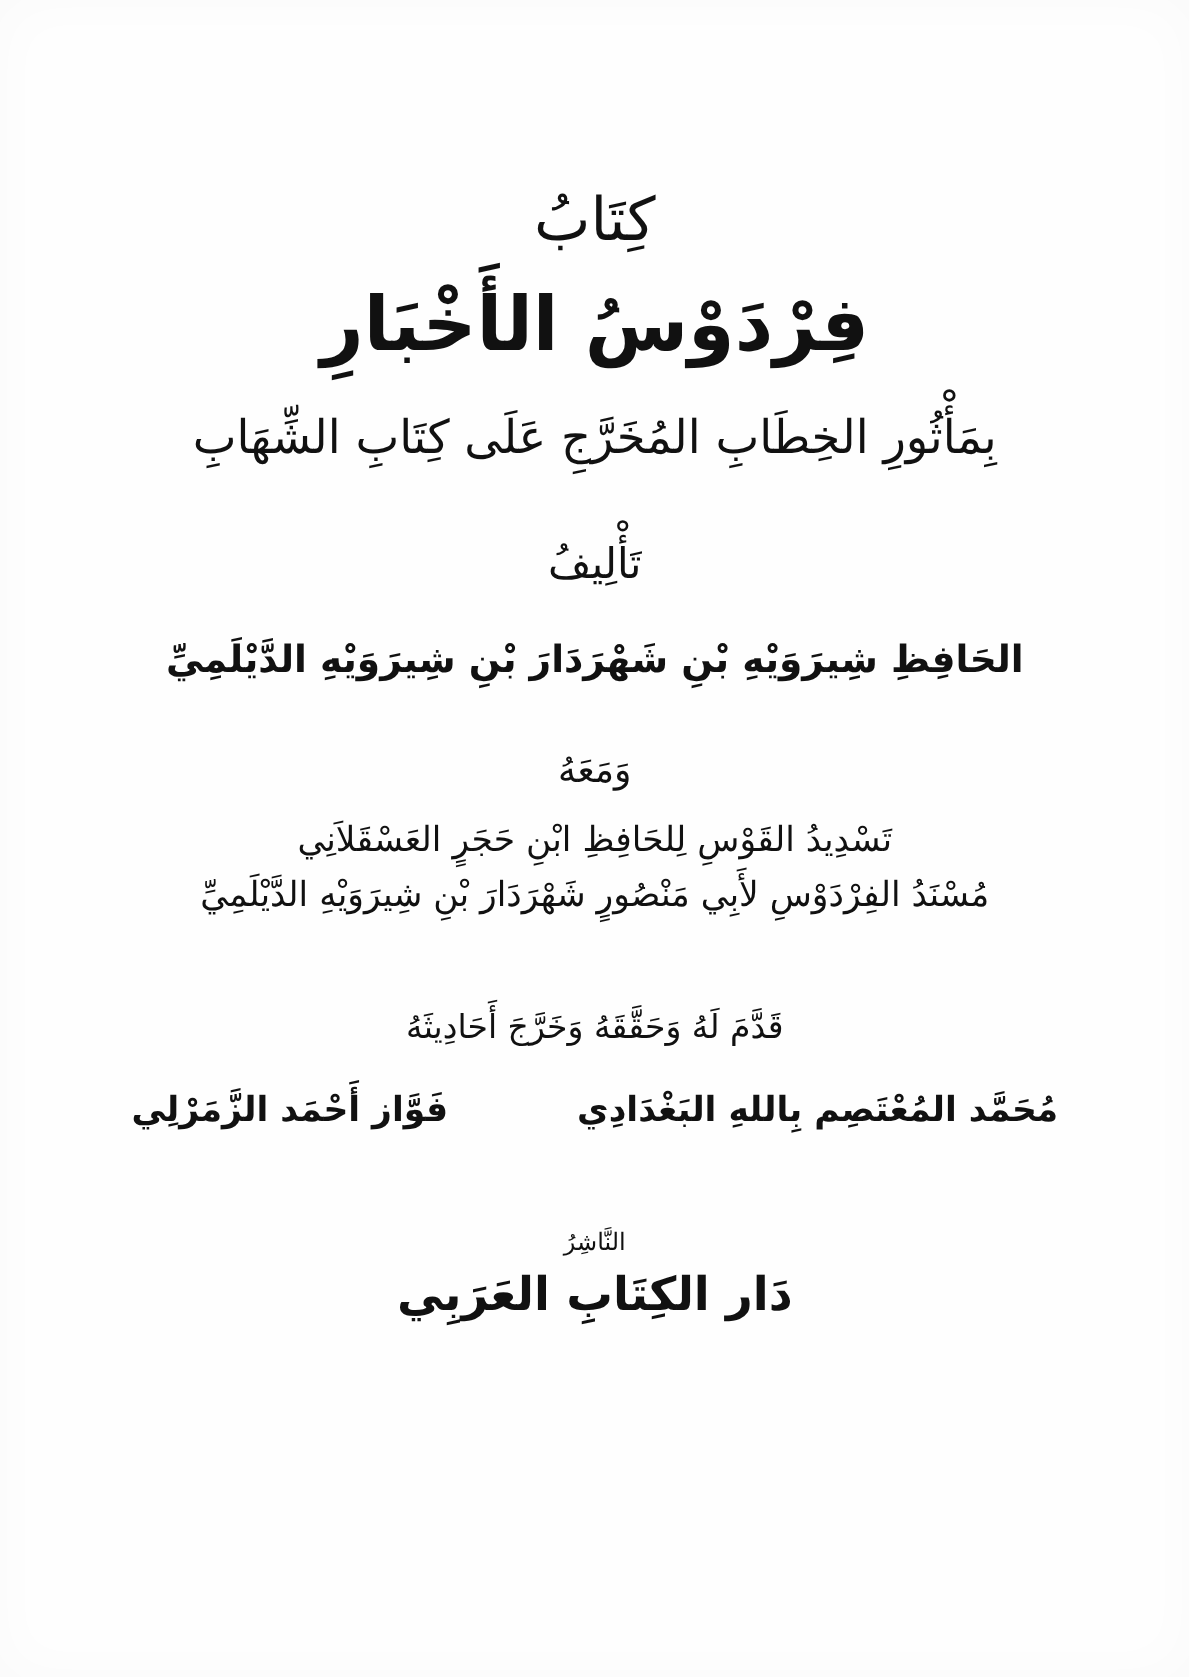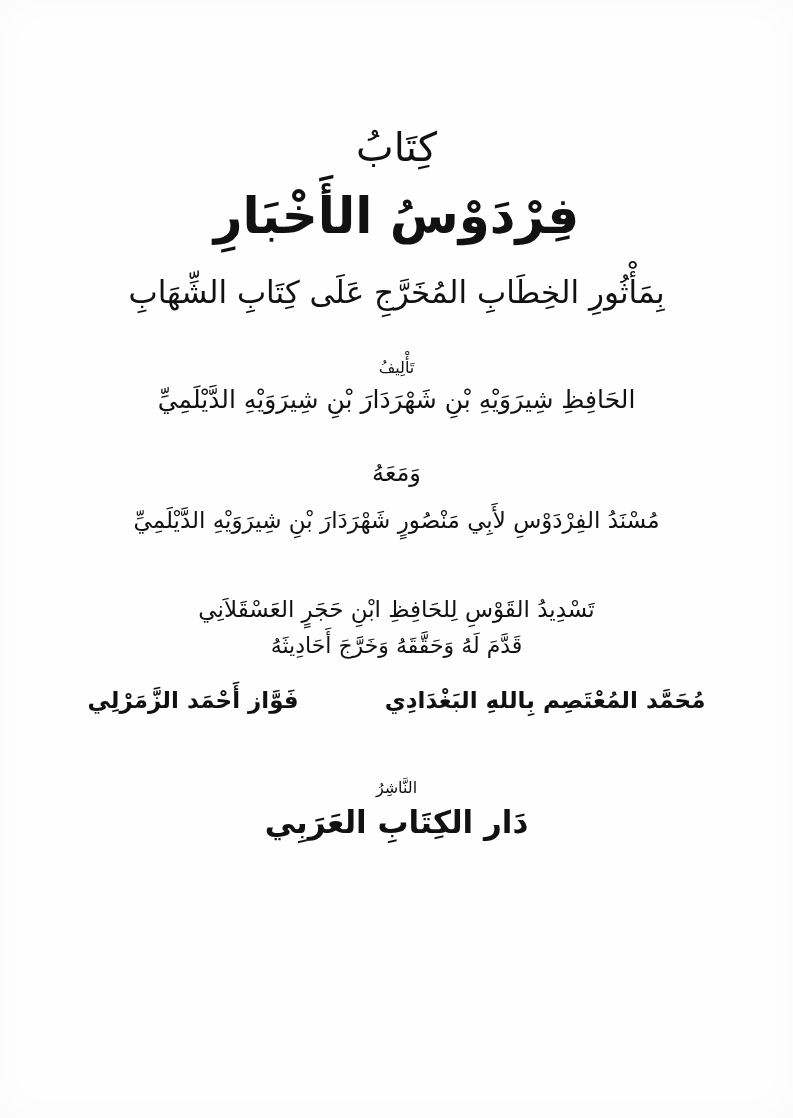--- a/index.html
+++ b/index.html
@@ -57,27 +57,27 @@
   }
 
   .subtitle {
     font-size: 31px;
     font-weight: 500;
     margin-bottom: 44px;
     letter-spacing: 0px;
   }
 
   .taleef {
-    font-size: 16px;
-    margin-bottom: 4px;
+    font-size: 28px;
+    margin-bottom: 28px;
   }
 
   .author {
     font-size: 25px;
-    font-weight: 400;
+    font-weight: 700;
     margin-bottom: 40px;
   }
 
   .wamaahu {
     font-size: 24px;
     margin-bottom: 16px;
   }
 
   .annex-line {
     font-size: 23px;
@@ -135,23 +135,23 @@
   <div class="line main-title">فِرْدَوْسُ الأَخْبَارِ</div>
 
   <div class="line subtitle">بِمَأْثُورِ الخِطَابِ المُخَرَّجِ عَلَى كِتَابِ الشِّهَابِ</div>
 
   <div class="line taleef">تَأْلِيفُ</div>
 
   <div class="line author">الحَافِظِ شِيرَوَيْهِ بْنِ شَهْرَدَارَ بْنِ شِيرَوَيْهِ الدَّيْلَمِيِّ</div>
 
   <div class="line wamaahu">وَمَعَهُ</div>
 
+  <div class="line annex-line">تَسْدِيدُ القَوْسِ لِلحَافِظِ ابْنِ حَجَرٍ العَسْقَلاَنِي</div>
+
   <div class="line annex-line last">مُسْنَدُ الفِرْدَوْسِ لأَبِي مَنْصُورٍ شَهْرَدَارَ بْنِ شِيرَوَيْهِ الدَّيْلَمِيِّ</div>
-
-  <div class="line annex-line">تَسْدِيدُ القَوْسِ لِلحَافِظِ ابْنِ حَجَرٍ العَسْقَلاَنِي</div>
 
   <div class="line editors-intro">قَدَّمَ لَهُ وَحَقَّقَهُ وَخَرَّجَ أَحَادِيثَهُ</div>
 
   <div class="editors-row">
     <div class="editor">مُحَمَّد المُعْتَصِم بِاللهِ البَغْدَادِي</div>
     <div class="editor">فَوَّاز أَحْمَد الزَّمَرْلِي</div>
   </div>
 
 
   <div class="line publisher-label">النَّاشِرُ</div>

